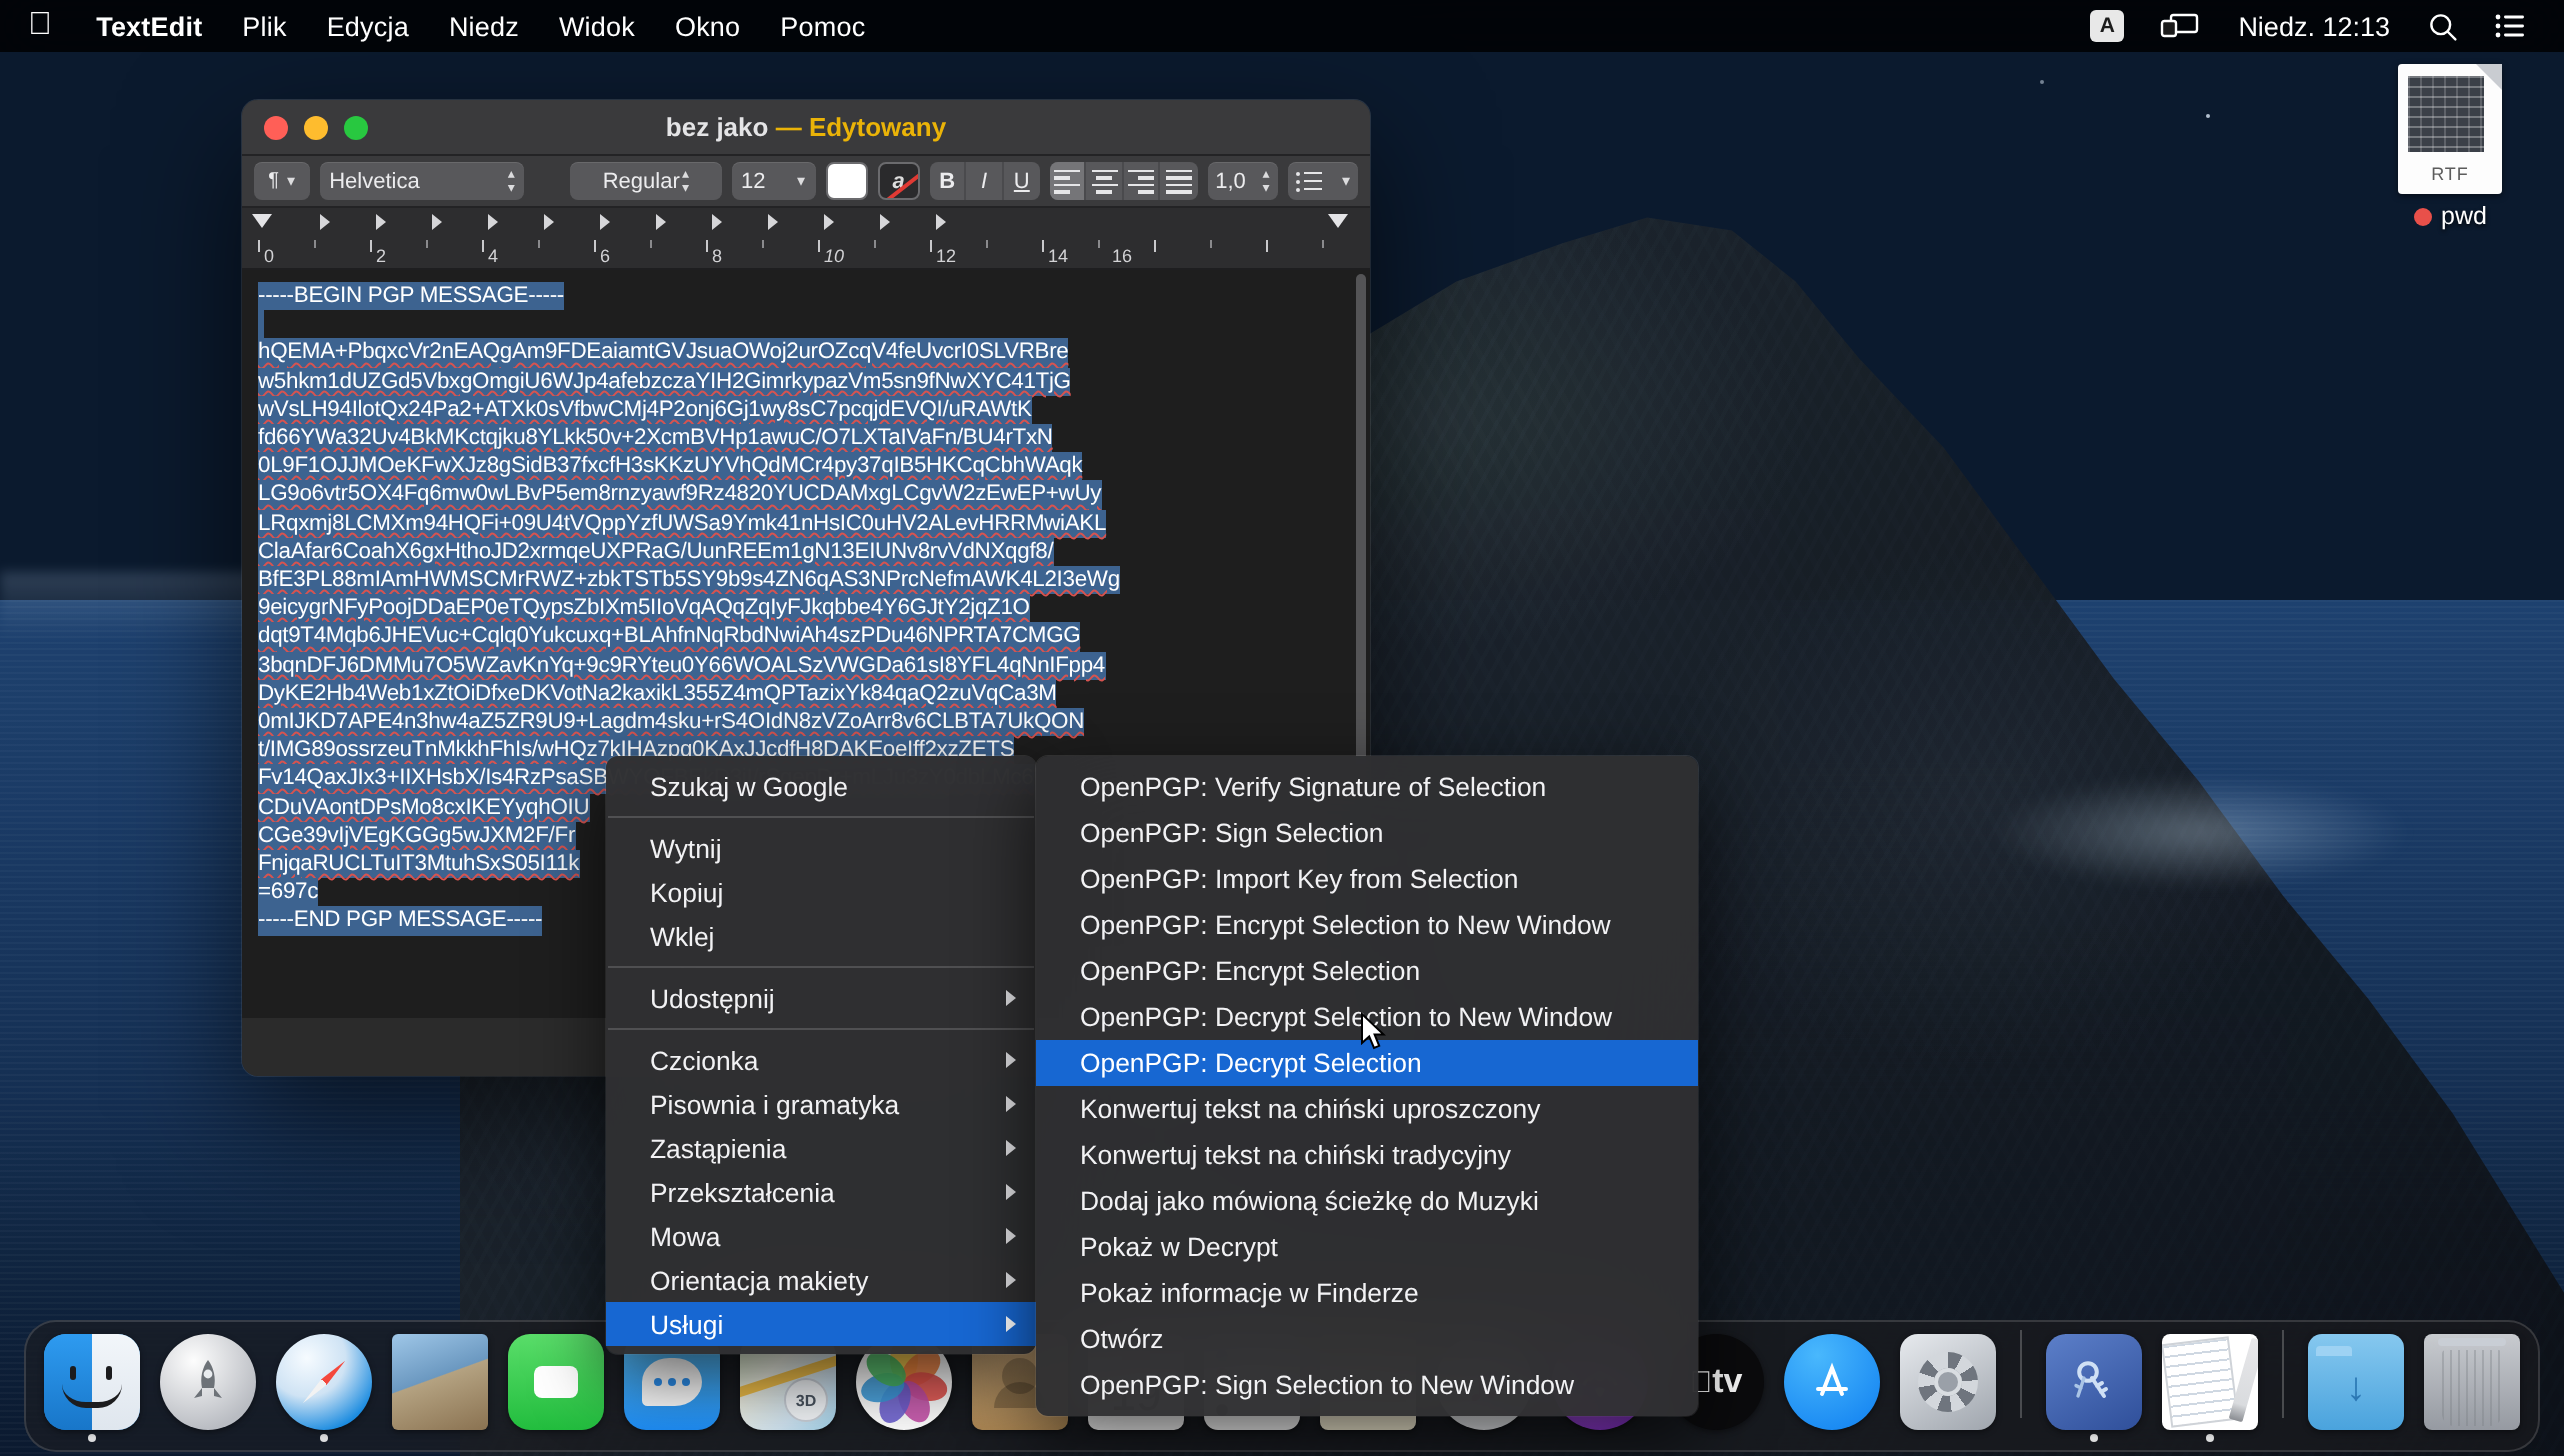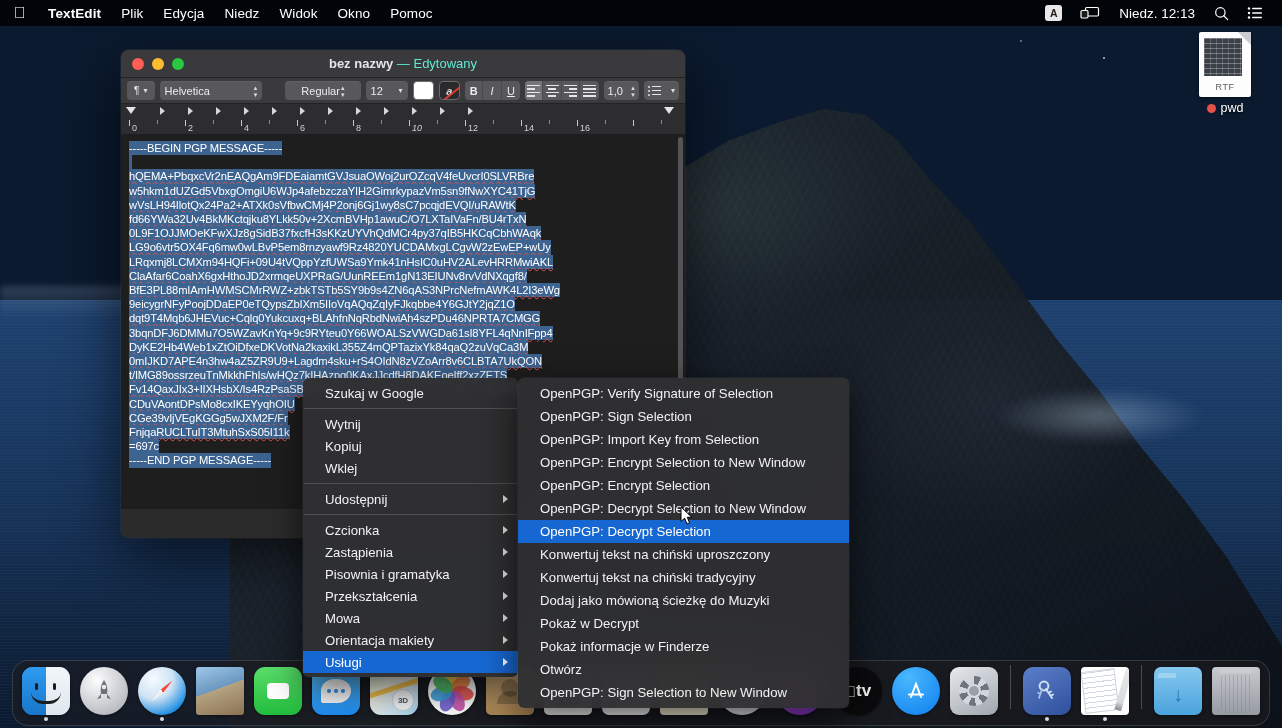--- a/index.html
+++ b/index.html
@@ -157,21 +157,21 @@
   }
   #traffic-lights { display: flex; gap: 8px; padding-left: 11px; }
   .tl { width: 12px; height: 12px; border-radius: 50%; }
   .tl.close { background: #ff5f57; }
   .tl.min { background: #febc2e; }
   .tl.max { background: #28c840; }
   #window-title {
     position: absolute; left: 0; right: 0; text-align: center;
     font-size: 13px; color: #e4e4e6; font-weight: 600; pointer-events: none;
   }
-  #window-title .modified { color: #5eead4; font-weight: 400; }
+  #window-title .modified { color: #eab308; font-weight: 700; }
 
   
   #toolbar {
     height: 26px; background: #3a3a3c;
     display: flex; align-items: center; gap: 5px;
     padding: 0 6px;
     border-bottom: 0.5px solid #232325;
   }
   .tb {
     background: #58585b; border-radius: 4px; height: 19px;
@@ -478,21 +478,21 @@
 
   <div id="textedit-window">
 
     <div id="titlebar">
       <div id="traffic-lights">
         <div class="tl close"></div>
         <div class="tl min"></div>
         <div class="tl max"></div>
       </div>
       <div id="window-title">
-        <span>bez nazwy</span>
+        <span>bez jako</span>
         <span class="modified">— Edytowany</span>
       </div>
     </div>
 
     <div id="toolbar">
       <div class="tb para">
         <span style="font-size:10px;">¶</span>
           <span class="caret">▾</span>
       </div>
       <div class="tb tb-font">
@@ -618,21 +618,21 @@
         </div>
       <div class="ruler-nums" id="ruler-nums">
           <span style="left: 3px;">0</span>
           <span style="left: 59px;">2</span>
           <span style="left: 115px;">4</span>
           <span style="left: 171px;">6</span>
           <span style="left: 227px;">8</span>
           <span style="left: 283px; font-style: italic;">10</span>
           <span style="left: 339px;">12</span>
           <span style="left: 395px;">14</span>
-          <span style="left: 451px;">16</span>
+          <span style="left: 427px;">16</span>
           <span style="left: 507px; margin-top: 25px;">18</span>
         </div>
     </div>
 
     <div id="textarea-wrap">
       <div id="doc-text"><div><span class="sel">-----BEGIN PGP MESSAGE-----</span></div><div><span class="sel">&nbsp;</span></div><div><span class="sel squig">hQEMA+PbqxcVr2nEAQgAm9FDEaiamtGVJsuaOWoj2urOZcqV4feUvcrI0SLVRBre</span></div><div><span class="sel squig">w5hkm1dUZGd5VbxgOmgiU6WJp4afebzczaYIH2GimrkypazVm5sn9fNwXYC41TjG</span></div><div><span class="sel squig">wVsLH94IlotQx24Pa2+ATXk0sVfbwCMj4P2onj6Gj1wy8sC7pcqjdEVQI/uRAWtK</span></div><div><span class="sel squig">fd66YWa32Uv4BkMKctqjku8YLkk50v+2XcmBVHp1awuC/O7LXTaIVaFn/BU4rTxN</span></div><div><span class="sel squig">0L9F1OJJMOeKFwXJz8gSidB37fxcfH3sKKzUYVhQdMCr4py37qIB5HKCqCbhWAqk</span></div><div><span class="sel squig">LG9o6vtr5OX4Fq6mw0wLBvP5em8rnzyawf9Rz4820YUCDAMxgLCgvW2zEwEP+wUy</span></div><div><span class="sel squig">LRqxmj8LCMXm94HQFi+09U4tVQppYzfUWSa9Ymk41nHsIC0uHV2ALevHRRMwiAKL</span></div><div><span class="sel squig">ClaAfar6CoahX6gxHthoJD2xrmqeUXPRaG/UunREEm1gN13EIUNv8rvVdNXqgf8/</span></div><div><span class="sel squig">BfE3PL88mIAmHWMSCMrRWZ+zbkTSTb5SY9b9s4ZN6qAS3NPrcNefmAWK4L2I3eWg</span></div><div><span class="sel squig">9eicygrNFyPoojDDaEP0eTQypsZbIXm5IIoVqAQqZqIyFJkqbbe4Y6GJtY2jqZ1O</span></div><div><span class="sel squig">dqt9T4Mqb6JHEVuc+Cqlq0Yukcuxq+BLAhfnNqRbdNwiAh4szPDu46NPRTA7CMGG</span></div><div><span class="sel squig">3bqnDFJ6DMMu7O5WZavKnYq+9c9RYteu0Y66WOALSzVWGDa61sI8YFL4qNnIFpp4</span></div><div><span class="sel squig">DyKE2Hb4Web1xZtOiDfxeDKVotNa2kaxikL355Z4mQPTazixYk84qaQ2zuVqCa3M</span></div><div><span class="sel squig">0mIJKD7APE4n3hw4aZ5ZR9U9+Lagdm4sku+rS4OIdN8zVZoArr8v6CLBTA7UkQON</span></div><div><span class="sel squig">t/IMG89ossrzeuTnMkkhFhIs/wHQz7kIHAzpq0KAxJJcdfH8DAKEoeIff2xzZETS</span></div><div><span class="sel squig">Fv14QaxJIx3+IIXHsbX/Is4RzPsaSBWYQFBEkD3iI/rSqepDr+mLJu3zY0dbLMc6</span></div><div><span class="sel squig">CDuVAontDPsMo8cxIKEYyqhOIU</span></div><div><span class="sel squig">CGe39vIjVEgKGGg5wJXM2F/Fr</span></div><div><span class="sel squig">FnjqaRUCLTuIT3MtuhSxS05I11k</span></div><div><span class="sel">=697c</span></div><div><span class="sel">-----END PGP MESSAGE-----</span></div></div>
       <div id="scrollbar-track">
         <div id="scrollbar-thumb"></div>
       </div>
     </div>
@@ -658,25 +658,25 @@
       <div class="cm-item">
         <span>Udostępnij</span>
         <span class="arrow"></span>
       </div>
       <div class="cm-sep"></div>
       <div class="cm-item">
         <span>Czcionka</span>
         <span class="arrow"></span>
       </div>
       <div class="cm-item">
+        <span>Pisownia i gramatyka</span>
+        <span class="arrow"></span>
+      </div>
+      <div class="cm-item">
         <span>Zastąpienia</span>
-        <span class="arrow"></span>
-      </div>
-      <div class="cm-item">
-        <span>Pisownia i gramatyka</span>
         <span class="arrow"></span>
       </div>
       <div class="cm-item">
         <span>Przekształcenia</span>
         <span class="arrow"></span>
       </div>
       <div class="cm-item">
         <span>Mowa</span>
         <span class="arrow"></span>
       </div>

